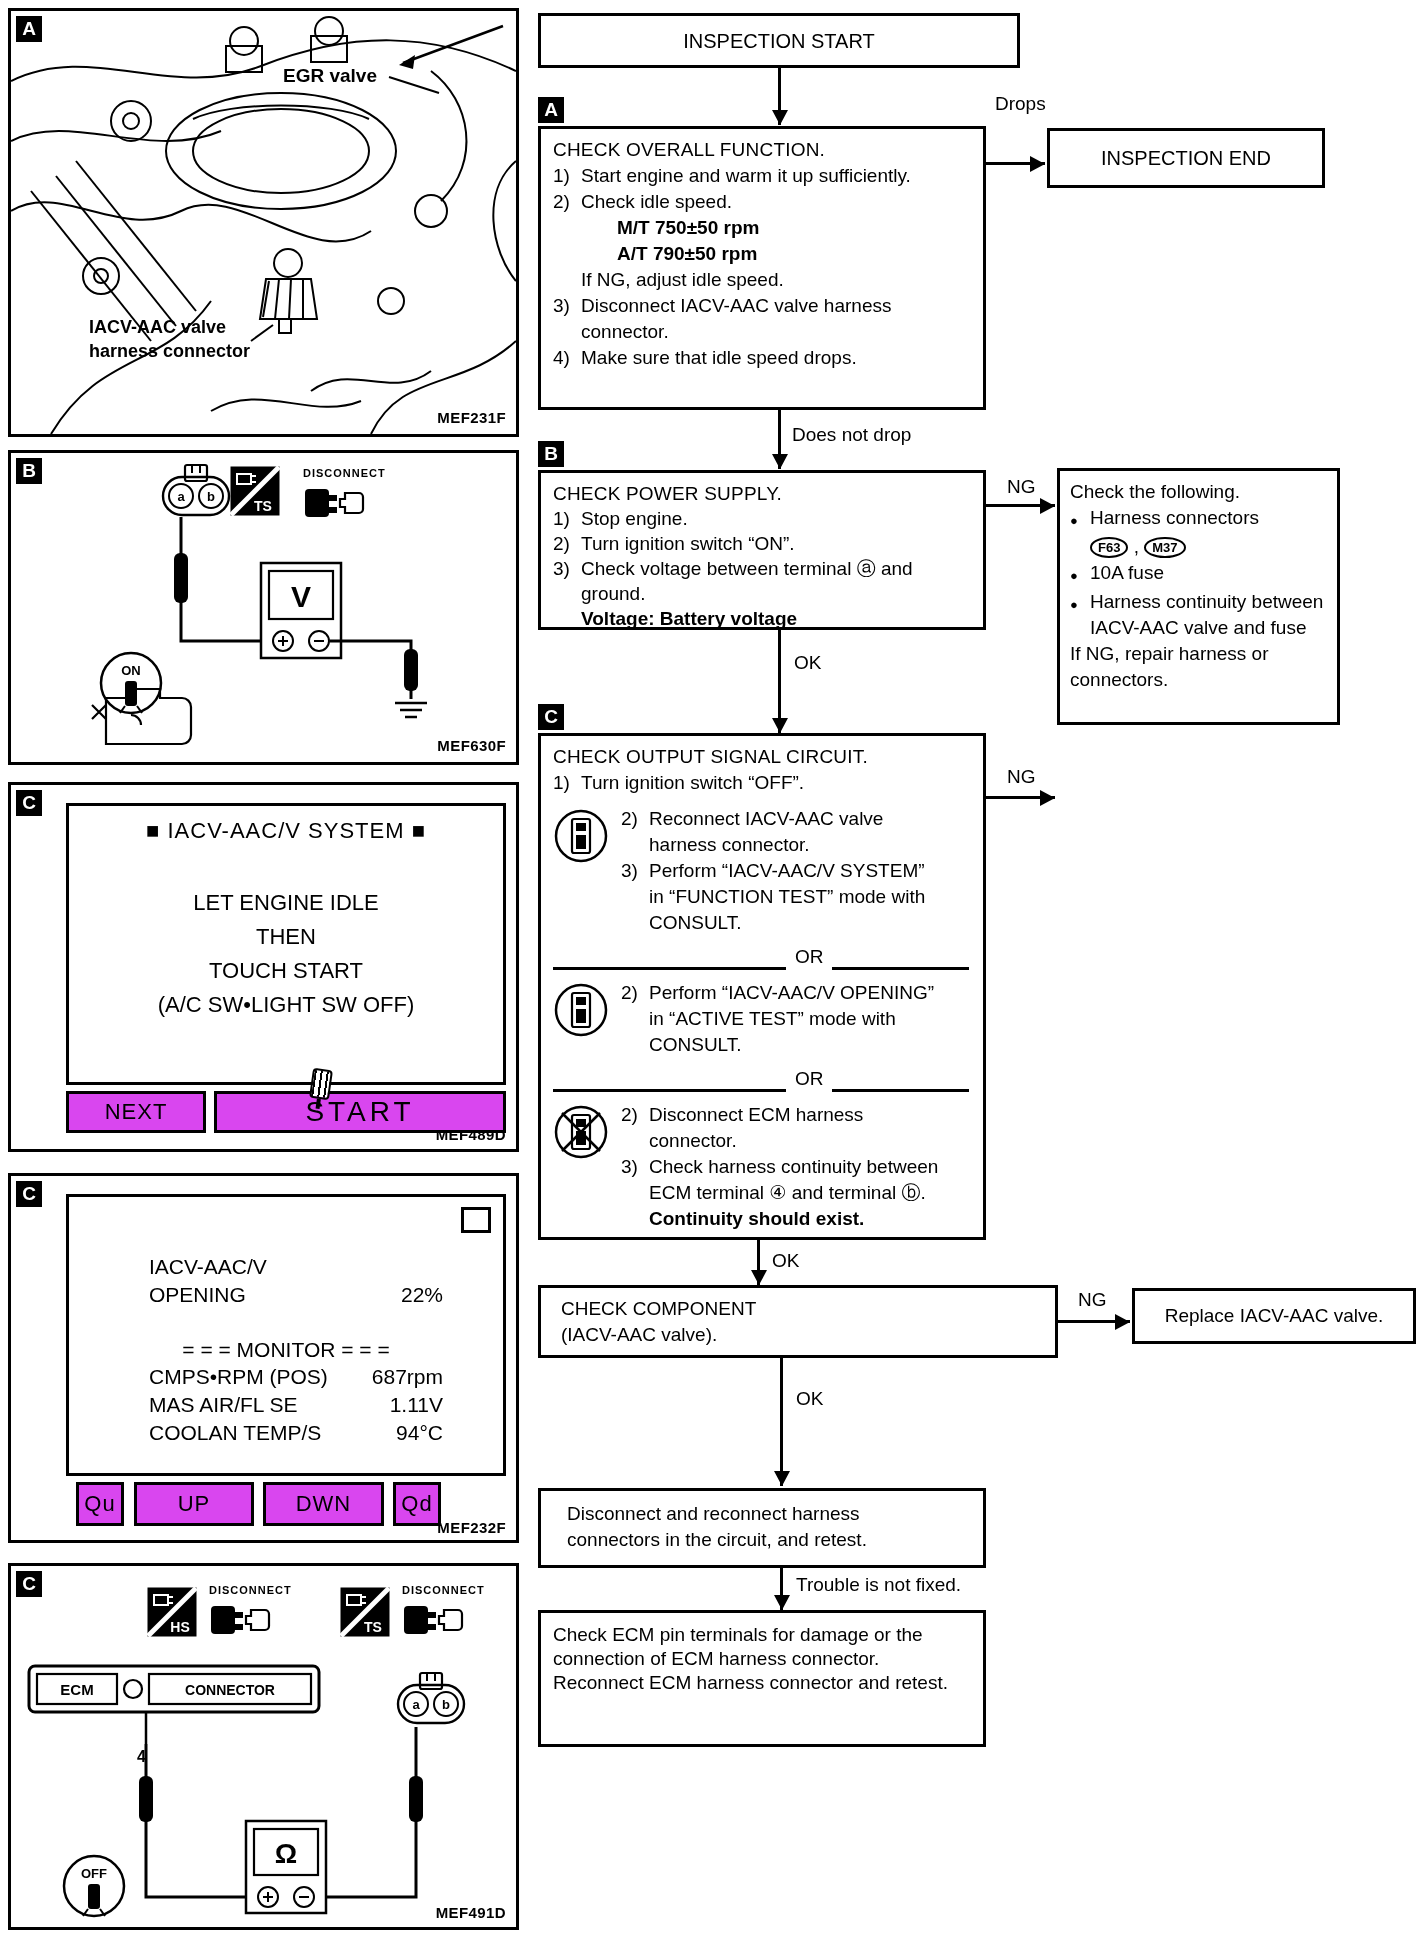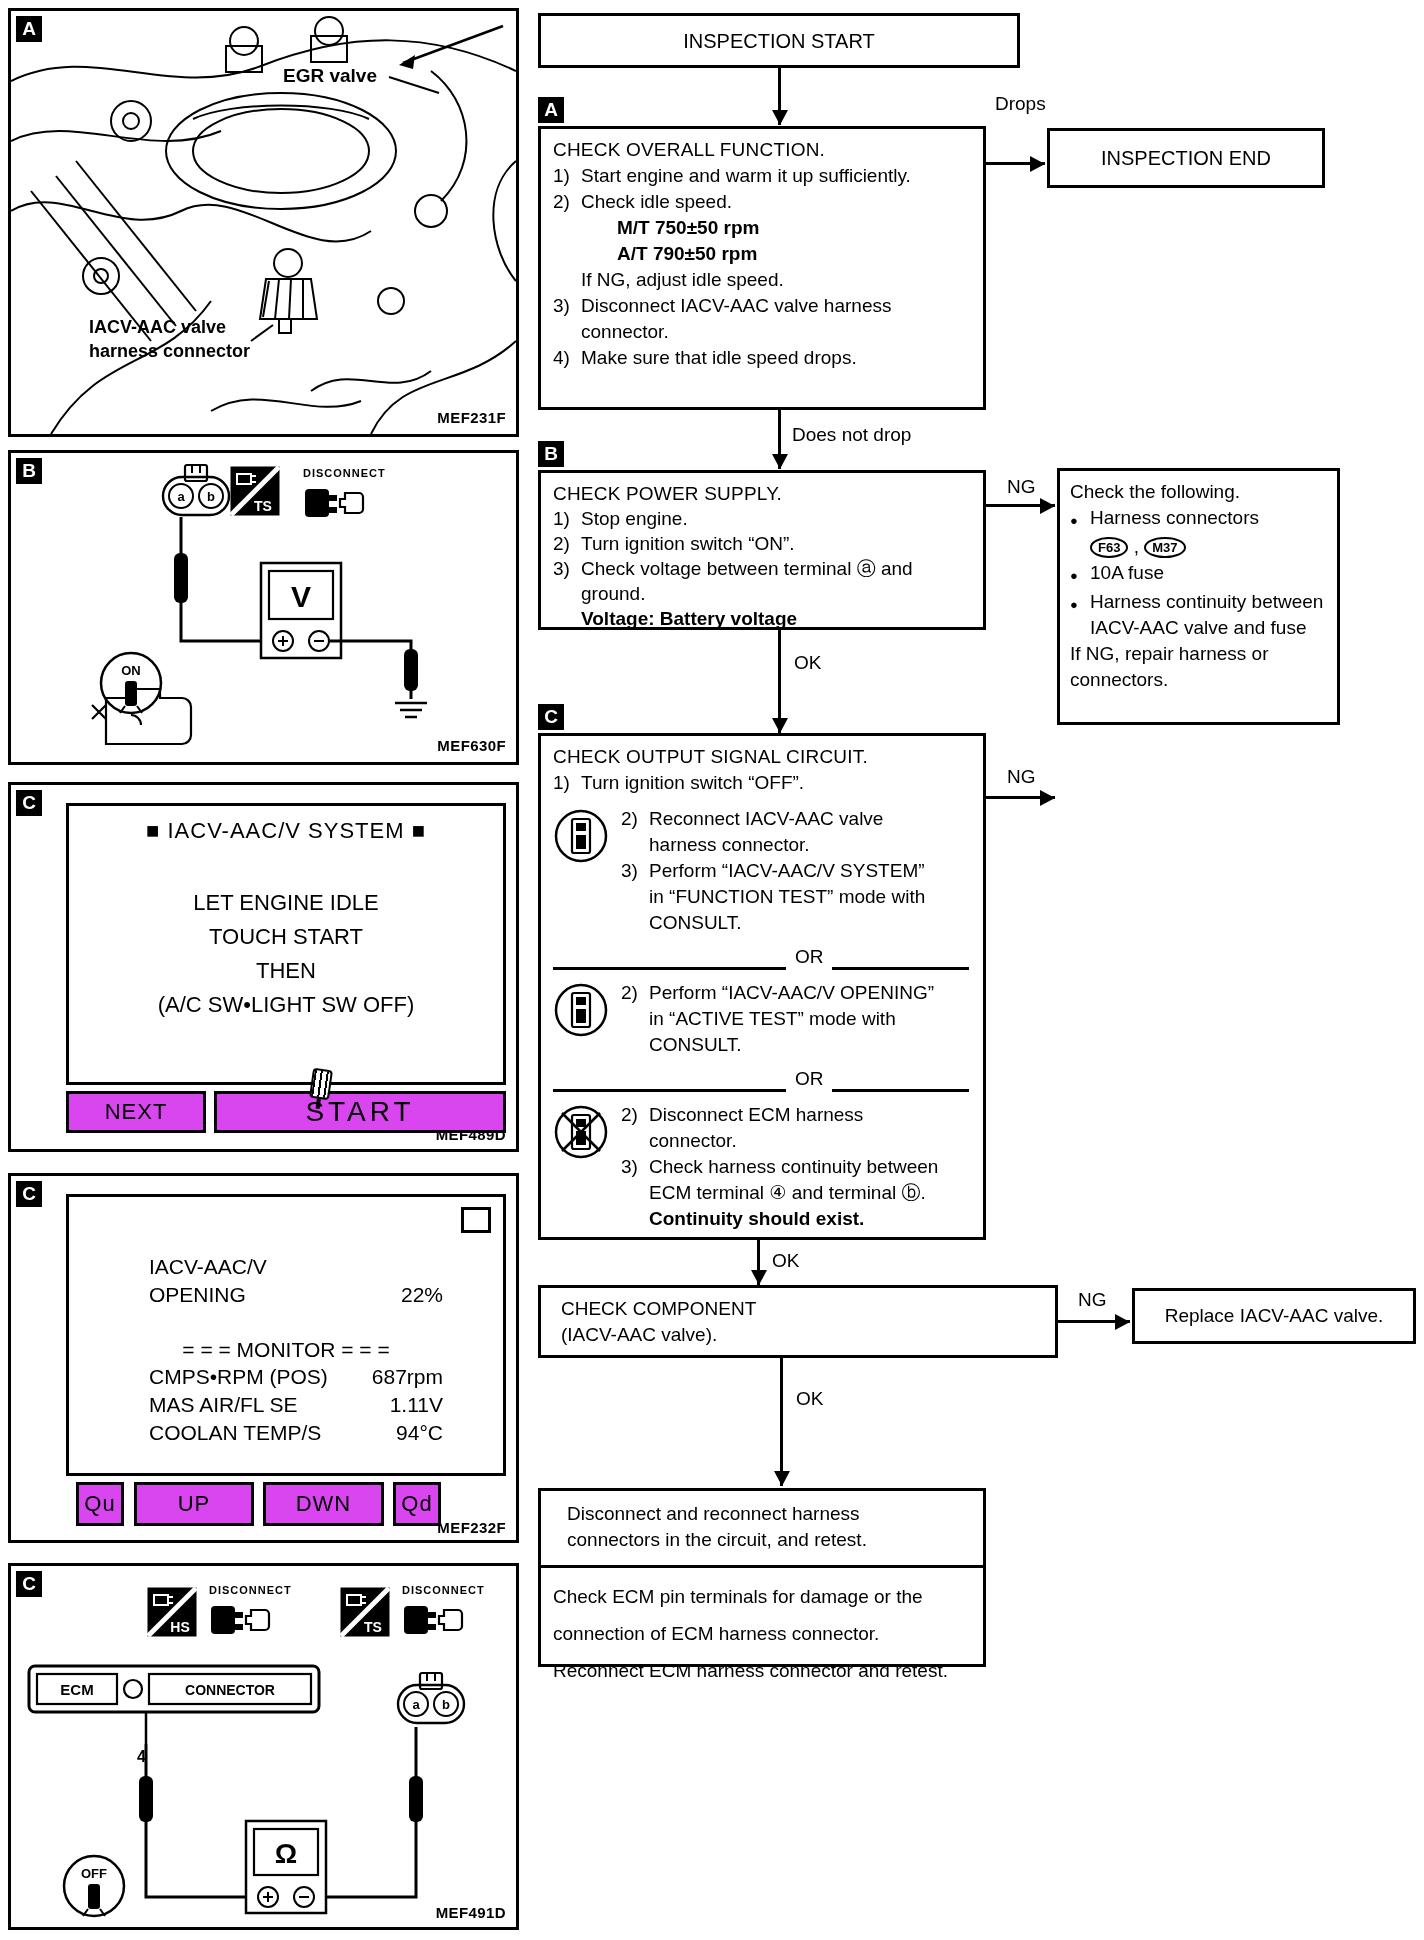--- a/index.html
+++ b/index.html
@@ -181,22 +181,22 @@
     </svg>
     <div class="code" style="right:10px;bottom:8px">MEF630F</div>
   </div>
 
   <div class="fig" style="left:8px;top:782px;width:511px;height:370px">
     <div class="badge" style="left:5px;top:5px">C</div>
     <div class="screen" style="left:55px;top:18px;width:440px;height:282px">
       <div class="scr-title">■ IACV-AAC/V SYSTEM ■</div>
       <div style="margin-top:42px">
         <div class="scr-line">LET ENGINE IDLE</div>
+        <div class="scr-line">THEN</div>
         <div class="scr-line">TOUCH START</div>
-        <div class="scr-line">THEN</div>
         <div class="scr-line">(A/C SW•LIGHT SW OFF)</div>
       </div>
     </div>
     <div class="scr-btn" style="left:55px;top:306px;width:140px;height:42px">NEXT</div>
     <div class="scr-btn start-btn" style="left:203px;top:306px;width:292px;height:42px">START</div>
     <div class="hand" style="left:300px;top:284px"></div>
     <div class="code" style="right:10px;bottom:6px">MEF489D</div>
   </div>
 
   <div class="fig" style="left:8px;top:1173px;width:511px;height:370px">
@@ -504,17 +504,17 @@
 
   <div class="arr-v" style="left:780px;top:1358px;height:128px"></div>
   <div class="flabel" style="left:796px;top:1388px">OK</div>
 
   <div class="fbox" style="left:538px;top:1488px;width:448px;height:80px;line-height:26px">
     <div class="inner" style="padding:10px 26px">Disconnect and reconnect harness connectors in the circuit, and retest.</div>
   </div>
   <div class="arr-v" style="left:780px;top:1568px;height:42px"></div>
   <div class="flabel" style="left:796px;top:1574px">Trouble is not fixed.</div>
 
-  <div class="fbox" style="left:538px;top:1565px;width:448px;height:102px;line-height:37px">
+  <div class="fbox" style="left:538px;top:1610px;width:448px;height:137px;line-height:24px">
     <div class="inner" style="padding:10px 12px">Check ECM pin terminals for damage or the connection of ECM harness connector. Reconnect ECM harness connector and retest.</div>
   </div>
 
 </div>
 
 </body></html>

